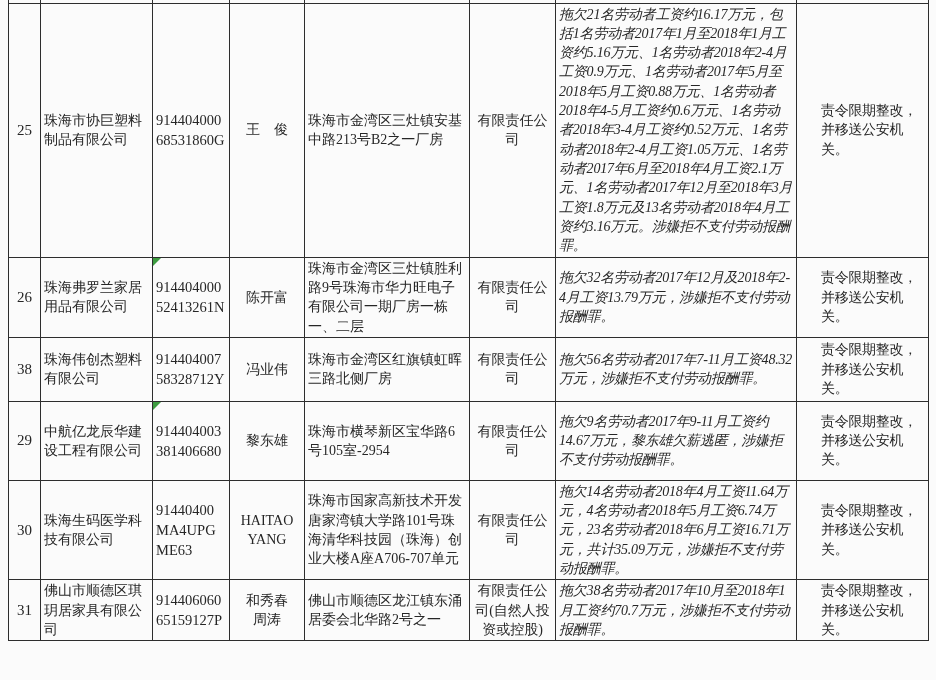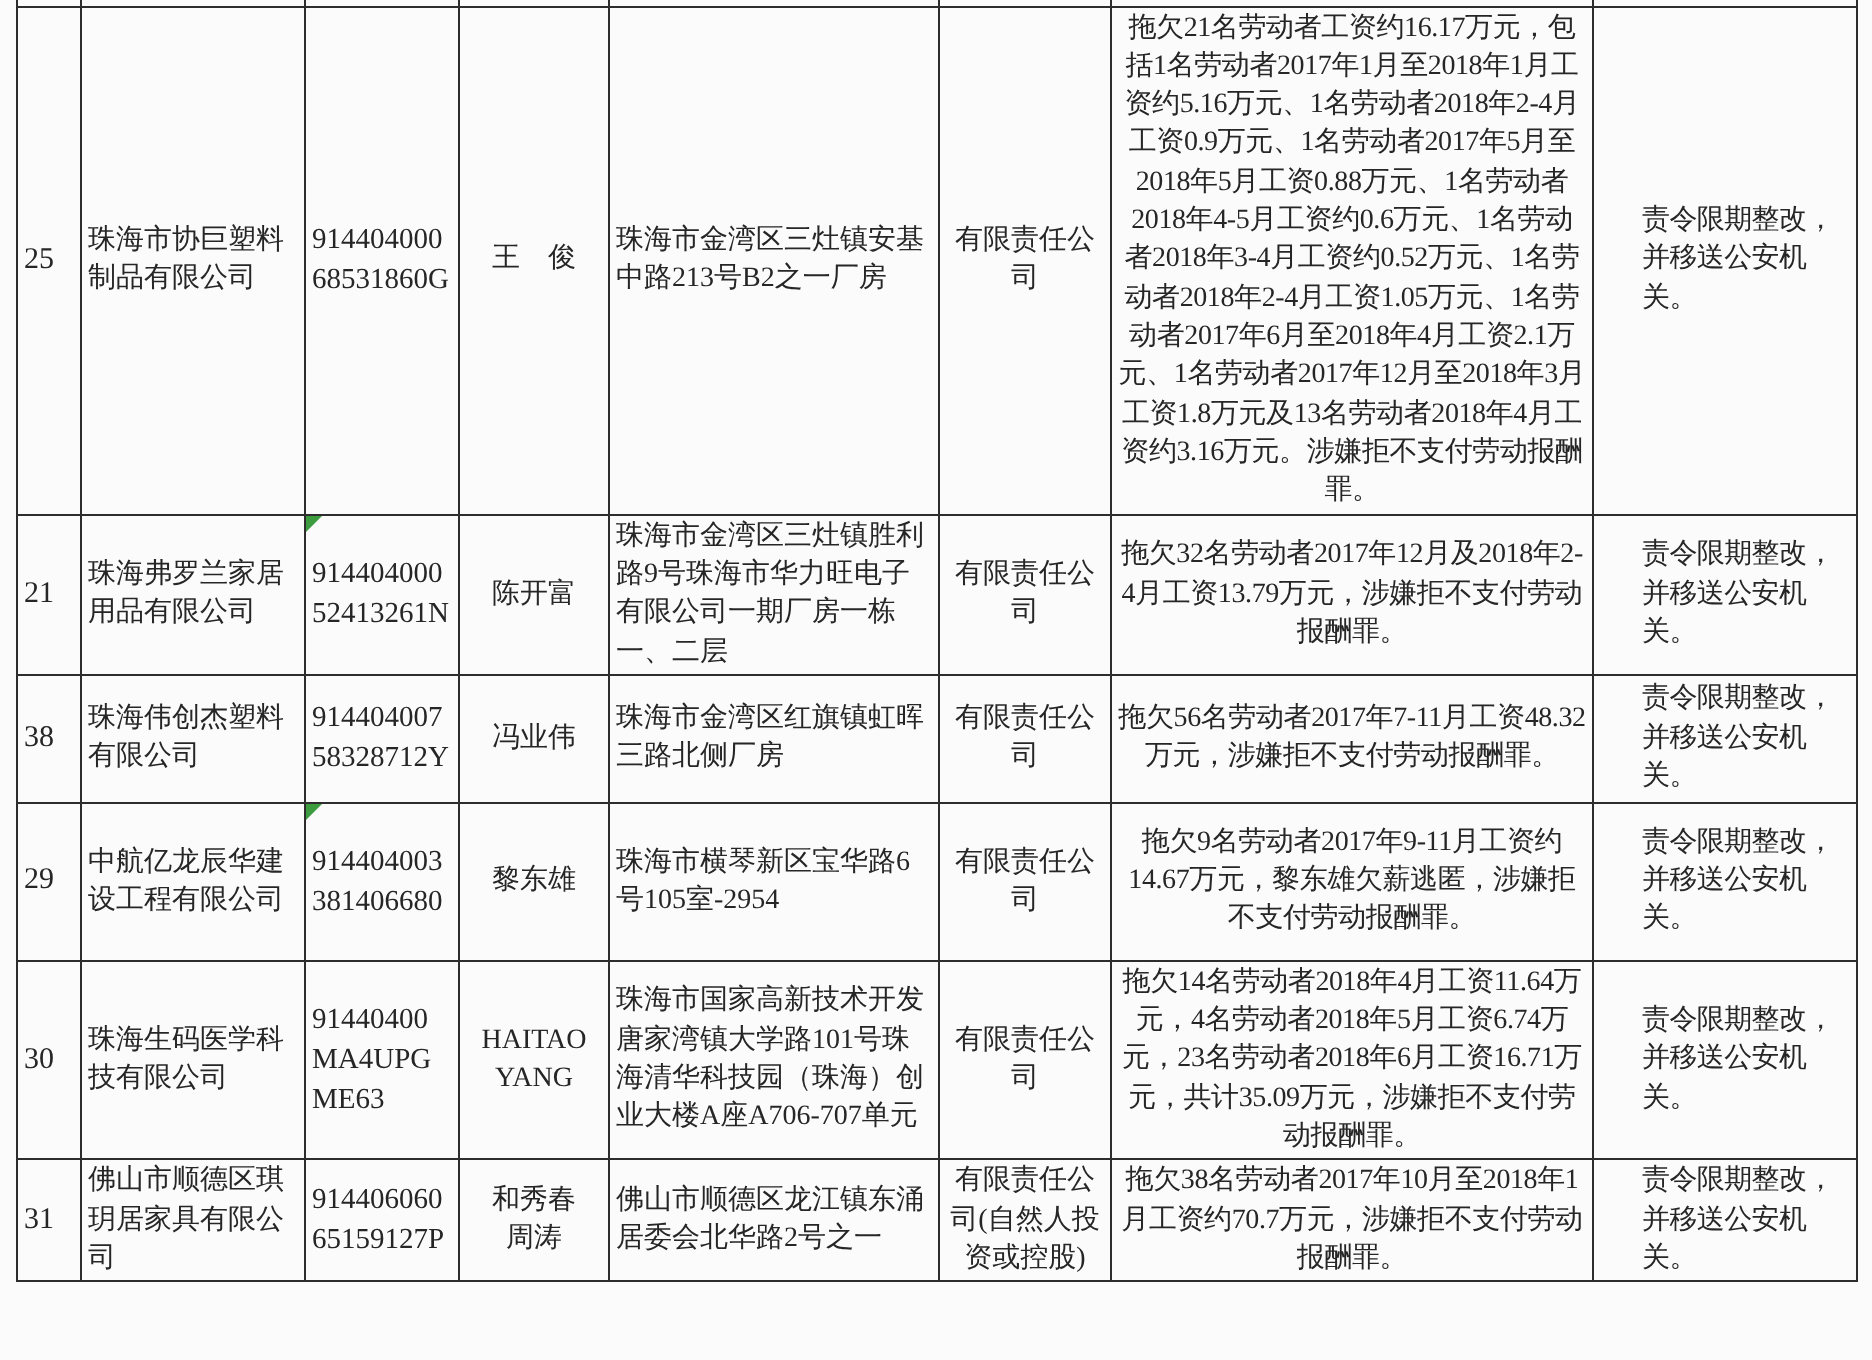--- a/index.html
+++ b/index.html
@@ -30,27 +30,27 @@
   }
   tr.sliver td { padding: 0; height: 3px; border-top: none; }
   tr.sliver-top td { border-top: none; }
   tr.r0 td { height: 213px; }
   tr.r1 td { height: 78px; }
   tr.r2 td { height: 70px; }
   tr.r3 td { height: 64px; }
   tr.r4 td { height: 79px; }
   tr.r5 td { height: 99px; }
   tr.r6 td { height: 59px; }
-  td.no       { font-size: 15px; margin-left: 36px; }
+  td.no       { text-align: center; font-size: 15px; margin-left: 36px; }
   td.company  { text-align: left; margin-left: 32px; }
   td.code     { text-align: left; word-break: break-all; position: relative; font-size: 14.5px; }
   td.person   { text-align: center; }
   td.address  { text-align: left; }
   td.type     { text-align: center; }
-  td.violation{ text-align: center; letter-spacing: -0.2px; }
+  td.violation{ text-align: left; letter-spacing: -0.2px; font-style: italic; }
   td.punishment{ text-align: left; letter-spacing: -0.3px; padding-left: 24px; }
   .flag {
     position: absolute; top: 0; left: 0;
     width: 0; height: 0;
     border-top: 8px solid #3d9c40;
     border-right: 8px solid transparent;
   }
 </style>
 </head>
 <body>
@@ -85,21 +85,21 @@
       <td class="company">珠海市协巨塑料制品有限公司</td>
       <td class="code">91440400068531860G</td>
       <td class="person">王　俊</td>
       <td class="address">珠海市金湾区三灶镇安基中路213号B2之一厂房</td>
       <td class="type">有限责任公司</td>
       <td class="violation">拖欠21名劳动者工资约16.17万元，包括1名劳动者2017年1月至2018年1月工资约5.16万元、1名劳动者2018年2-4月工资0.9万元、1名劳动者2017年5月至2018年5月工资0.88万元、1名劳动者2018年4-5月工资约0.6万元、1名劳动者2018年3-4月工资约0.52万元、1名劳动者2018年2-4月工资1.05万元、1名劳动者2017年6月至2018年4月工资2.1万元、1名劳动者2017年12月至2018年3月工资1.8万元及13名劳动者2018年4月工资约3.16万元。涉嫌拒不支付劳动报酬罪。</td>
       <td class="punishment">责令限期整改，并移送公安机关。</td>
     </tr>
 
     <tr class="r1">
-      <td class="no">21</td>
+      <td class="no">26</td>
       <td class="company">珠海弗罗兰家居用品有限公司</td>
       <td class="code"><span class="flag"></span><span>91440400052413261N</span></td>
       <td class="person">陈开富</td>
       <td class="address">珠海市金湾区三灶镇胜利路9号珠海市华力旺电子有限公司一期厂房一栋一、二层</td>
       <td class="type">有限责任公司</td>
       <td class="violation">拖欠32名劳动者2017年12月及2018年2-4月工资13.79万元，涉嫌拒不支付劳动报酬罪。</td>
       <td class="punishment">责令限期整改，并移送公安机关。</td>
     </tr>
 
 

